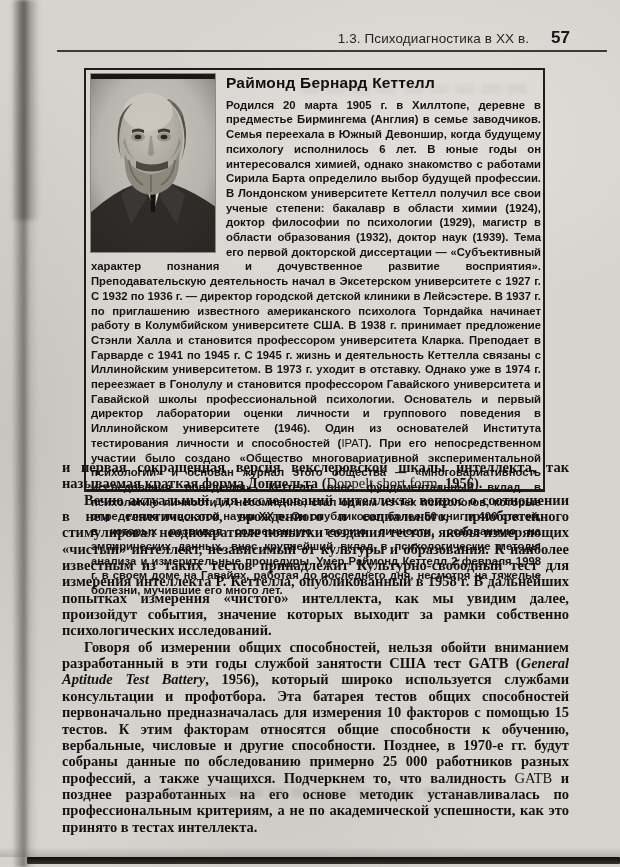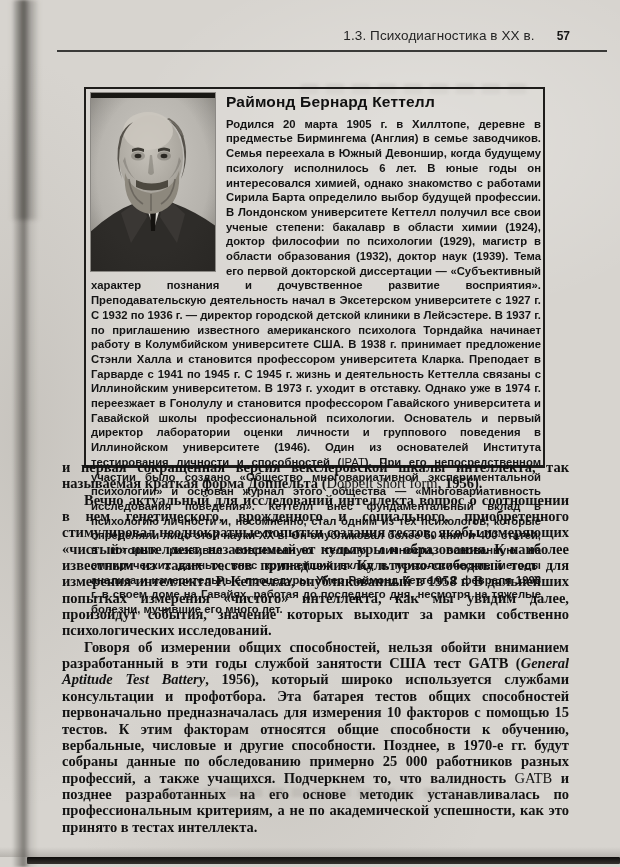--- a/index.html
+++ b/index.html
@@ -36,37 +36,36 @@
   .bottom-edge-fade {
     position: absolute; left: 0; right: 0; bottom: 10px; height: 10px;
     background: linear-gradient(180deg, rgba(90,86,80,0) , rgba(90,86,80,0.25));
   }
   
   .running-head {
     position: absolute; top: 28px; right: 50px;
     display: flex; align-items: baseline; gap: 22px; justify-content: flex-end;
   }
   .running-head .section { font-size: 13.5px; letter-spacing: 0.1px; color: #242424; }
-  .running-head .pagenum { font-size: 12px; font-weight: bold; color: #161616; }
+  .running-head .pagenum { font-size: 17px; font-weight: bold; color: #161616; }
   .head-rule {
     position: absolute; top: 50px; left: 57px; right: 13px; height: 2px;
     background: #3a3a38;
   }
   
   .bio-box {
-    position: absolute; left: 84px; top: 68px; width: 461px; height: 381px;
+    position: absolute; left: 84px; top: 68px; width: 461px; height: 424px;
     box-sizing: border-box;
     border: 2px solid #1e1d1b;
     border-bottom-width: 3px;
     padding: 4px 2px 4px 5px;
     background: rgba(222,219,214,0.45);
     font-size: 11.3px; line-height: 14.7px;
     text-align: justify;
     color: #141414;
-    margin-top: 19px;
   }
   .photo {
     float: left; width: 124px; height: 178px;
     margin: 0 11px 3px 0;
     outline: 1px solid rgba(60,58,54,0.5);
   }
   .photo svg { display: block; width: 100%; height: 100%; }
   .bio-title {
     font-size: 15.5px; font-weight: bold; letter-spacing: 0.2px;
     margin: 2px 0 7px 0; text-align: left; color: #111;

